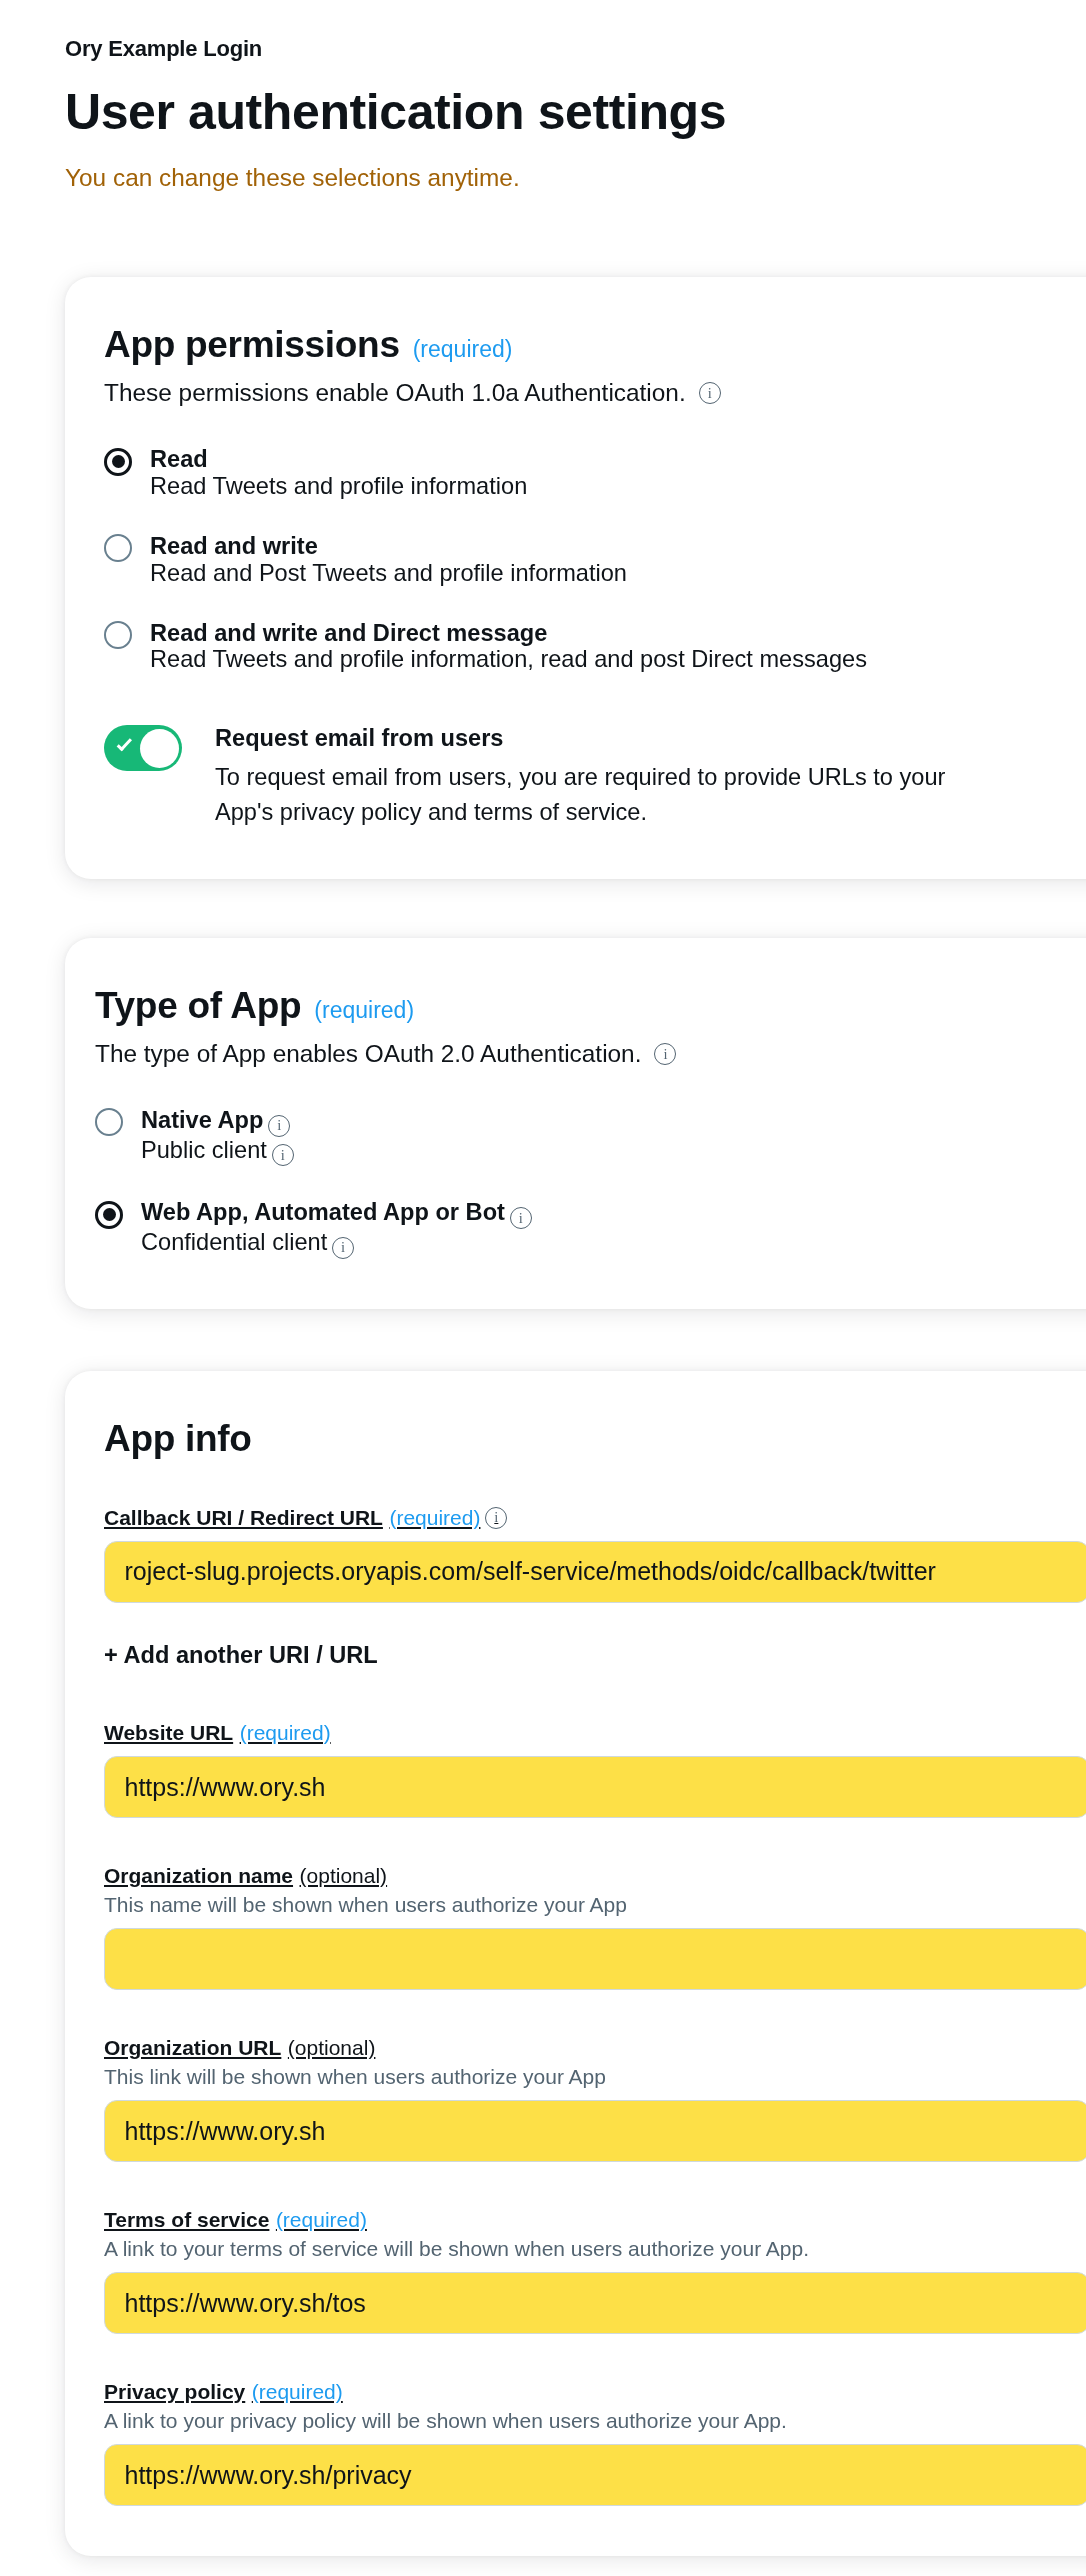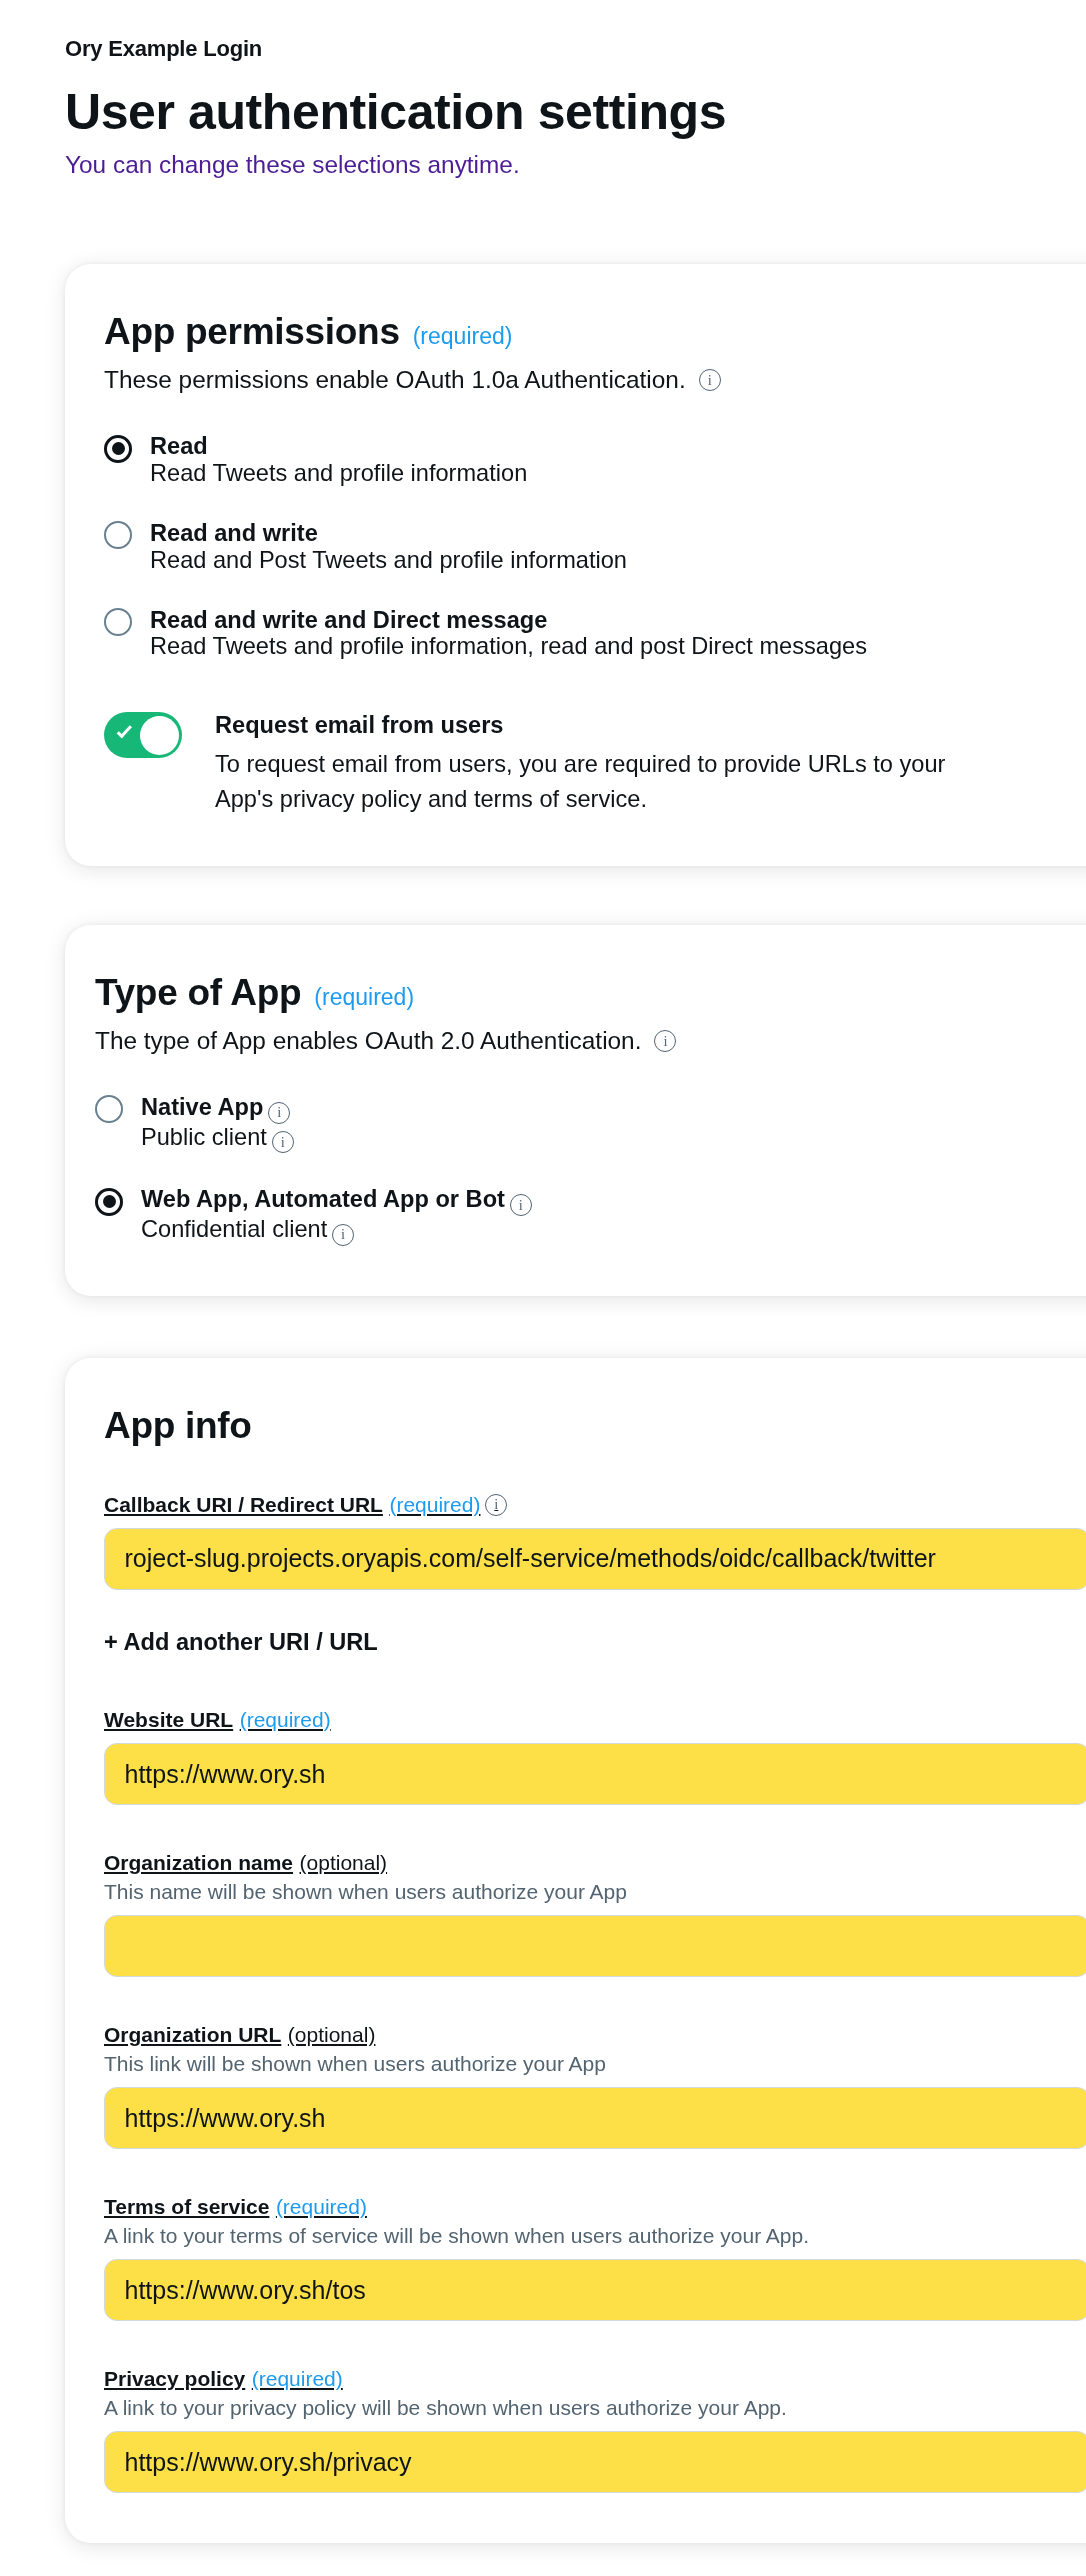--- a/index.html
+++ b/index.html
@@ -8,21 +8,21 @@
     width: 1086px;
     min-height: 2576px;
     font-family: "Liberation Sans", "DejaVu Sans", sans-serif;
     color: #0f1419;
     -webkit-font-smoothing: antialiased;
   }
   .page { padding: 36px 0 98px 0; }
   .page-header { padding: 0 81px 0 65px; }
   .app-name { font-size: 22px; font-weight: 700; letter-spacing: -0.2px; }
   .page-title { font-size: 50px; font-weight: 800; letter-spacing: -0.4px; margin-top: 21px; }
-  .page-subtitle { font-size: 24.4px; margin-top: 10px; color: #4c1d95; }
+  .page-subtitle { font-size: 24.4px; margin-top: 23px; color: #a16207; }
 
   .card {
     width: 1064px;
     margin: 0 0 0 65px;
     background: #ffffff;
     border-radius: 26px;
     box-shadow: 0 0 4.9px rgba(15,20,25,0.06), 0 3.3px 21px rgba(15,20,25,0.10);
     padding: 47px 39px 50px 39px;
   }
   .card-1 { margin-top: 85px; }

